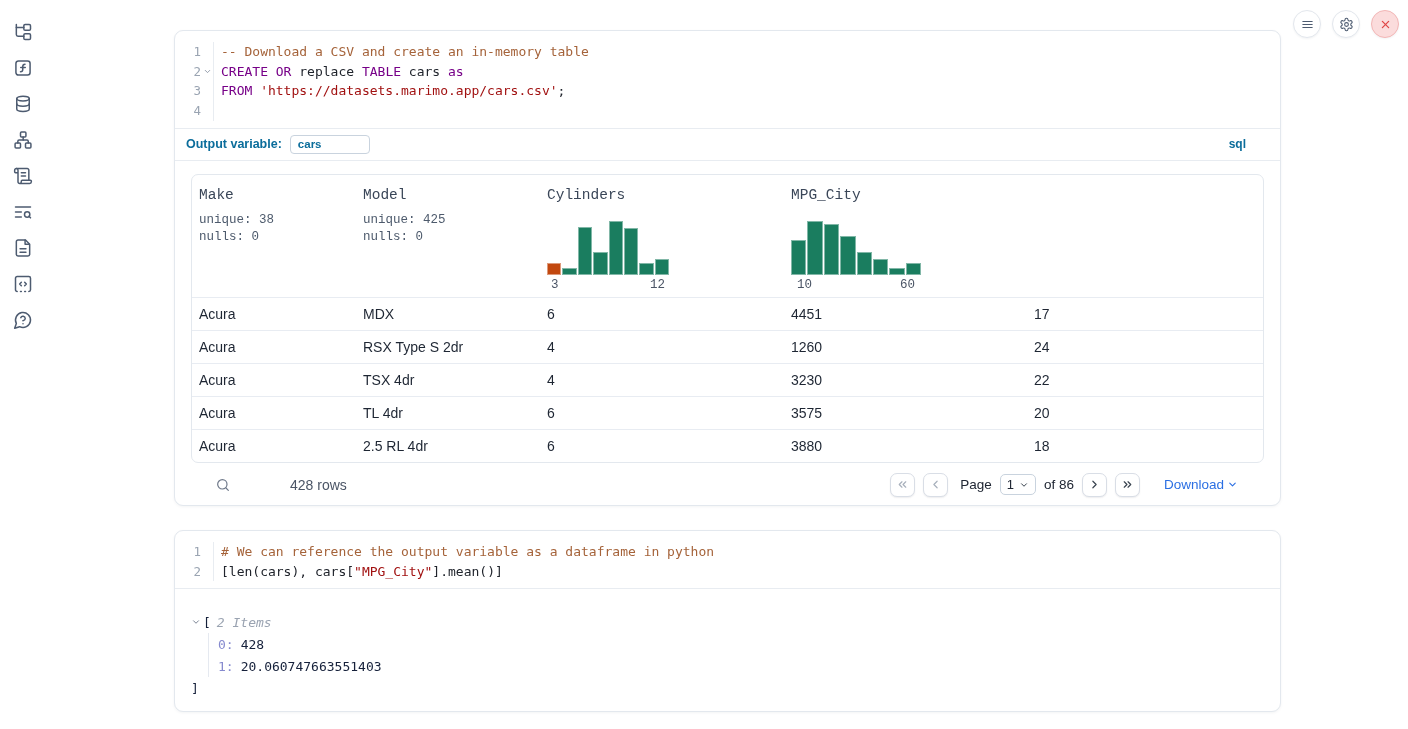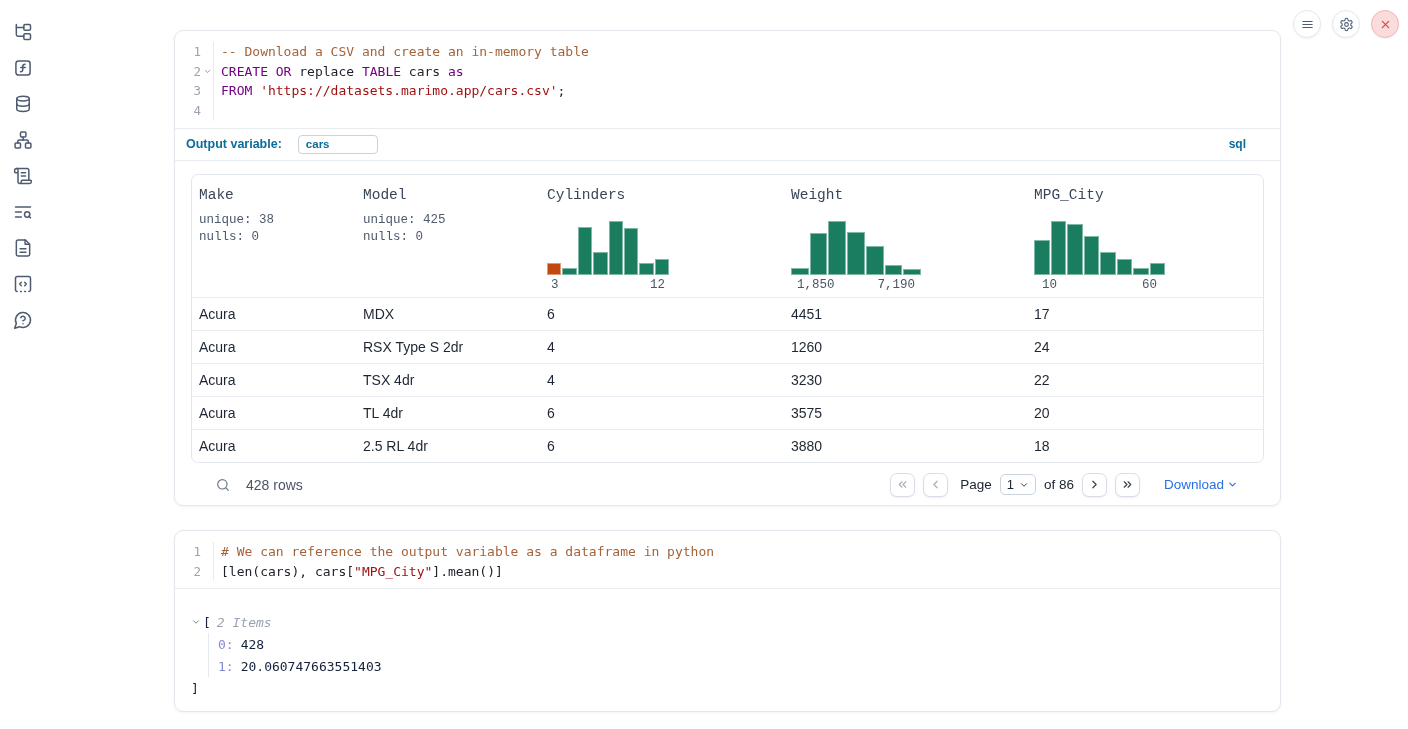--- a/index.html
+++ b/index.html
@@ -34,21 +34,21 @@
   .ln { width:26px; flex:none; text-align:right; color:#9aa4b2; font-size:12.5px; }
   .fold { width:13px; flex:none; display:flex; align-items:center; justify-content:center;
     color:#8a94a4; border-right:1px solid #e8ecf1; }
   .fold svg { width:9px; height:9px; }
   .ct { padding-left:7px; white-space:pre; }
   .tk-com { color:#a5633a; }
   .tk-kw  { color:#770088; }
   .tk-str { color:#a11111; }
   .tk-pl  { color:#20242c; }
   
-  .outvar-row { height:31px; display:flex; align-items:center; padding:0 34px 0 11px; gap:16px;justify-content:space-between; }
+  .outvar-row { height:31px; display:flex; align-items:center; padding:0 34px 0 11px; gap:8px;justify-content:space-between; }
   .outvar-label { color:#0b6d9b; font-size:12.5px; font-weight:700; }
   .outvar-input { width:80px; height:19px; border:1px solid #c9d3de; border-radius:4px;
     font-size:11.5px; font-weight:700; color:#0b6d9b; padding:0 7px;
     font-family:"Liberation Sans", sans-serif; outline:none; }
   .lang-badge { margin-left:auto; color:#0b6d9b; font-size:12px; font-weight:700; cursor:pointer; }
   
   .output-section { padding:13px 16px 0; }
   .dtable { border:1px solid #e3e8ee; border-radius:7px; overflow:hidden; background:#fff; }
   .dtable-header, .drow { display:grid; grid-template-columns:164px 184px 244px 243px 1fr; }
   .dtable-header { height:122px;font-family:Liberation Mono, monospace; }
@@ -63,21 +63,21 @@
   .hist-bar { flex:1; border:0.5px solid rgba(255,255,255,.45); }
   .hist-labels { display:flex; justify-content:space-between; font-size:12.5px;
     color:#4b5566; margin-top:3px; }
   .hcell:nth-child(3) .hist-labels { padding:0 4px; }
   .hcell:nth-child(4) .hist-labels { padding:0 6px; }
   .hcell:nth-child(5) .hist-labels { padding:0 8px; }
   .drow { height:33px; align-items:center; border-top:1px solid #e8ecf2;
     font-size:14px; color:#1e2633; }
   .dcell { padding-left:7px; }
   
-  .tfooter { height:44px; display:flex; align-items:center; padding:0 26px 0 24px; }
+  .tfooter { height:44px; display:flex; align-items:center; padding:0 26px 0 24px;gap:44px; }
   .search-btn { color:#6e7889; width:16px; height:16px; cursor:pointer; }
   .search-btn svg { width:16px; height:16px; }
   .rows-label { font-size:14px; color:#4b5566; margin-left:15px; }
   .pager { margin-left:auto; display:flex; align-items:center; gap:8px; }
   .pg-btn { width:25px; height:24px; border:1px solid #d9dee6; border-radius:7px; background:#fff;
     display:flex; align-items:center; justify-content:center;
     box-shadow:0 1px 1.5px rgba(20,30,50,.08); cursor:pointer; }
   .pg-btn svg { width:13px; height:13px; }
   .pg-btn.dim { color:#a8b0bc; }
   .pg-btn.dark { color:#39434f; }
@@ -289,38 +289,20 @@
                 <div class="hist-bar" style="height: 22%; background: rgb(26, 125, 95);"></div>
                 <div class="hist-bar" style="height: 28%; background: rgb(26, 125, 95);"></div>
               </div>
               <div class="hist-labels">
                 <span>3</span>
                 <span>12</span>
               </div>
             </div>
           </div>
           <div class="hcell">
-            <div class="hname">Weight</div>
-            <div class="hist-block">
-              <div class="hist-bars">
-                <div class="hist-bar" style="height: 12%; background: rgb(26, 125, 95);"></div>
-                <div class="hist-bar" style="height: 75%; background: rgb(26, 125, 95);"></div>
-                <div class="hist-bar" style="height: 97%; background: rgb(26, 125, 95);"></div>
-                <div class="hist-bar" style="height: 77%; background: rgb(26, 125, 95);"></div>
-                <div class="hist-bar" style="height: 52%; background: rgb(26, 125, 95);"></div>
-                <div class="hist-bar" style="height: 17%; background: rgb(26, 125, 95);"></div>
-                <div class="hist-bar" style="height: 11%; background: rgb(26, 125, 95);"></div>
-              </div>
-              <div class="hist-labels">
-                <span>1,850</span>
-                <span>7,190</span>
-              </div>
-            </div>
-          </div>
-          <div class="hcell">
             <div class="hname">MPG_City</div>
             <div class="hist-block">
               <div class="hist-bars">
                 <div class="hist-bar" style="height: 62%; background: rgb(26, 125, 95);"></div>
                 <div class="hist-bar" style="height: 97%; background: rgb(26, 125, 95);"></div>
                 <div class="hist-bar" style="height: 90%; background: rgb(26, 125, 95);"></div>
                 <div class="hist-bar" style="height: 70%; background: rgb(26, 125, 95);"></div>
                 <div class="hist-bar" style="height: 40%; background: rgb(26, 125, 95);"></div>
                 <div class="hist-bar" style="height: 28%; background: rgb(26, 125, 95);"></div>
                 <div class="hist-bar" style="height: 12%; background: rgb(26, 125, 95);"></div>

